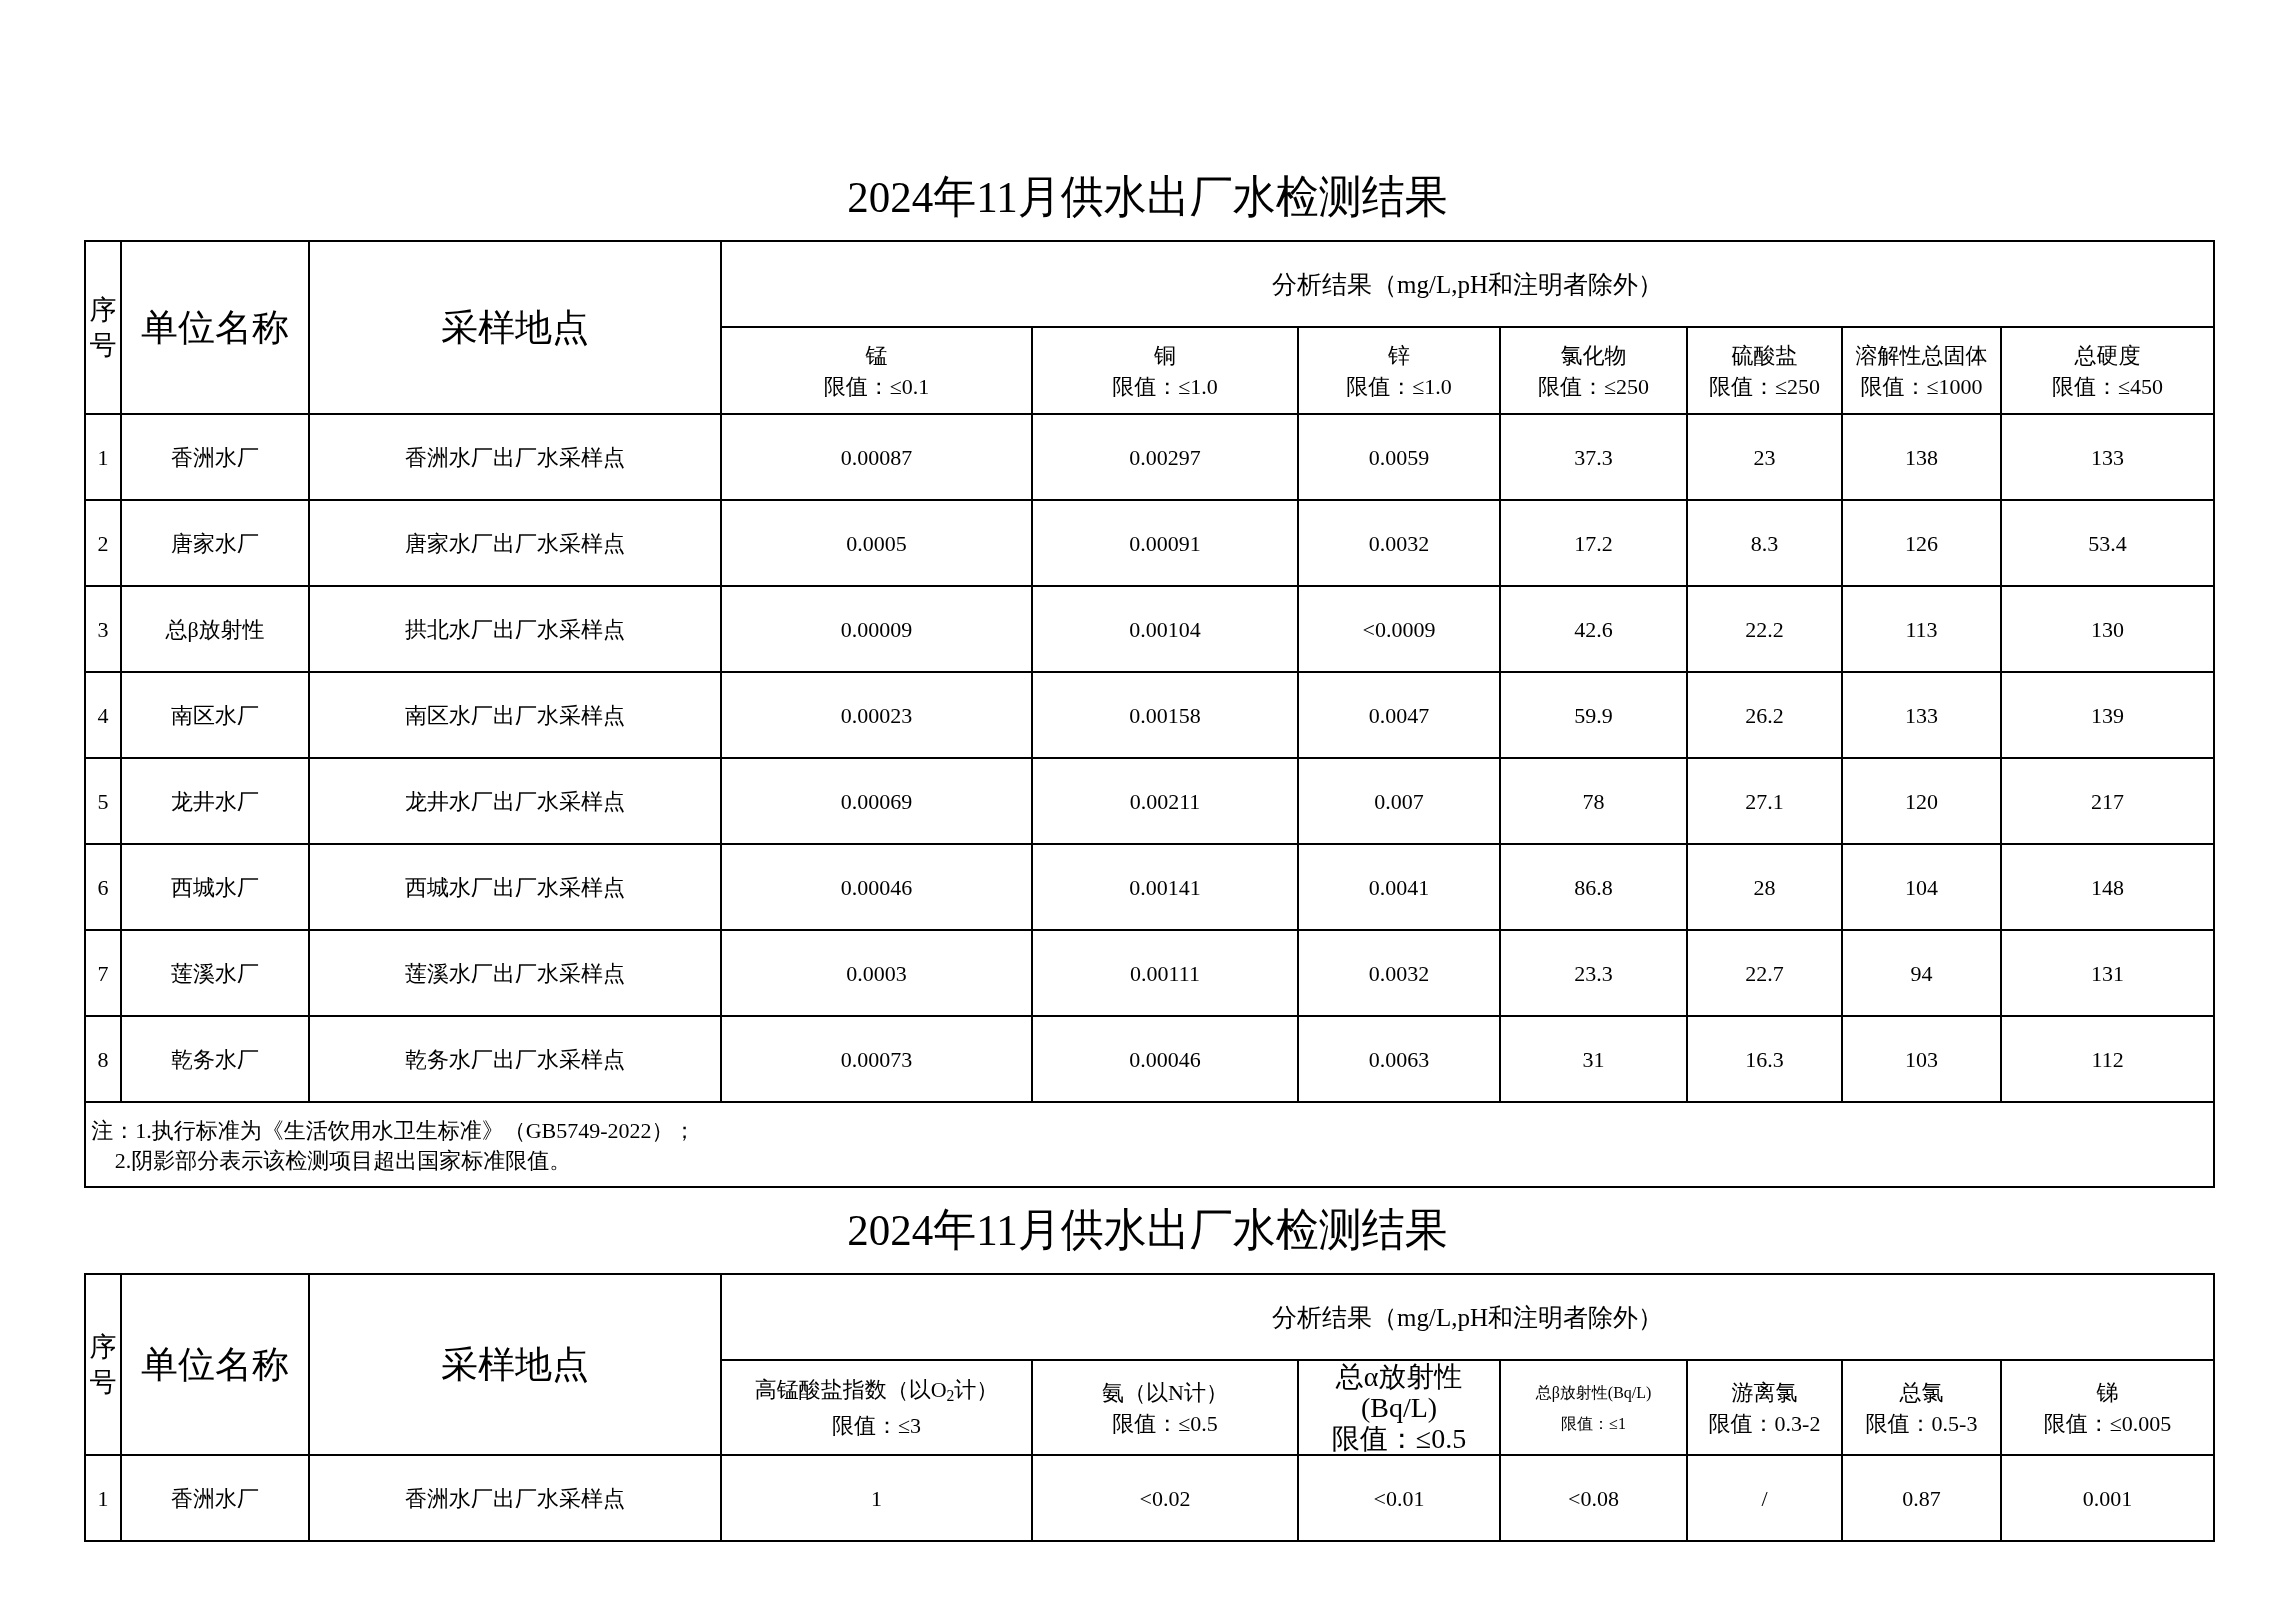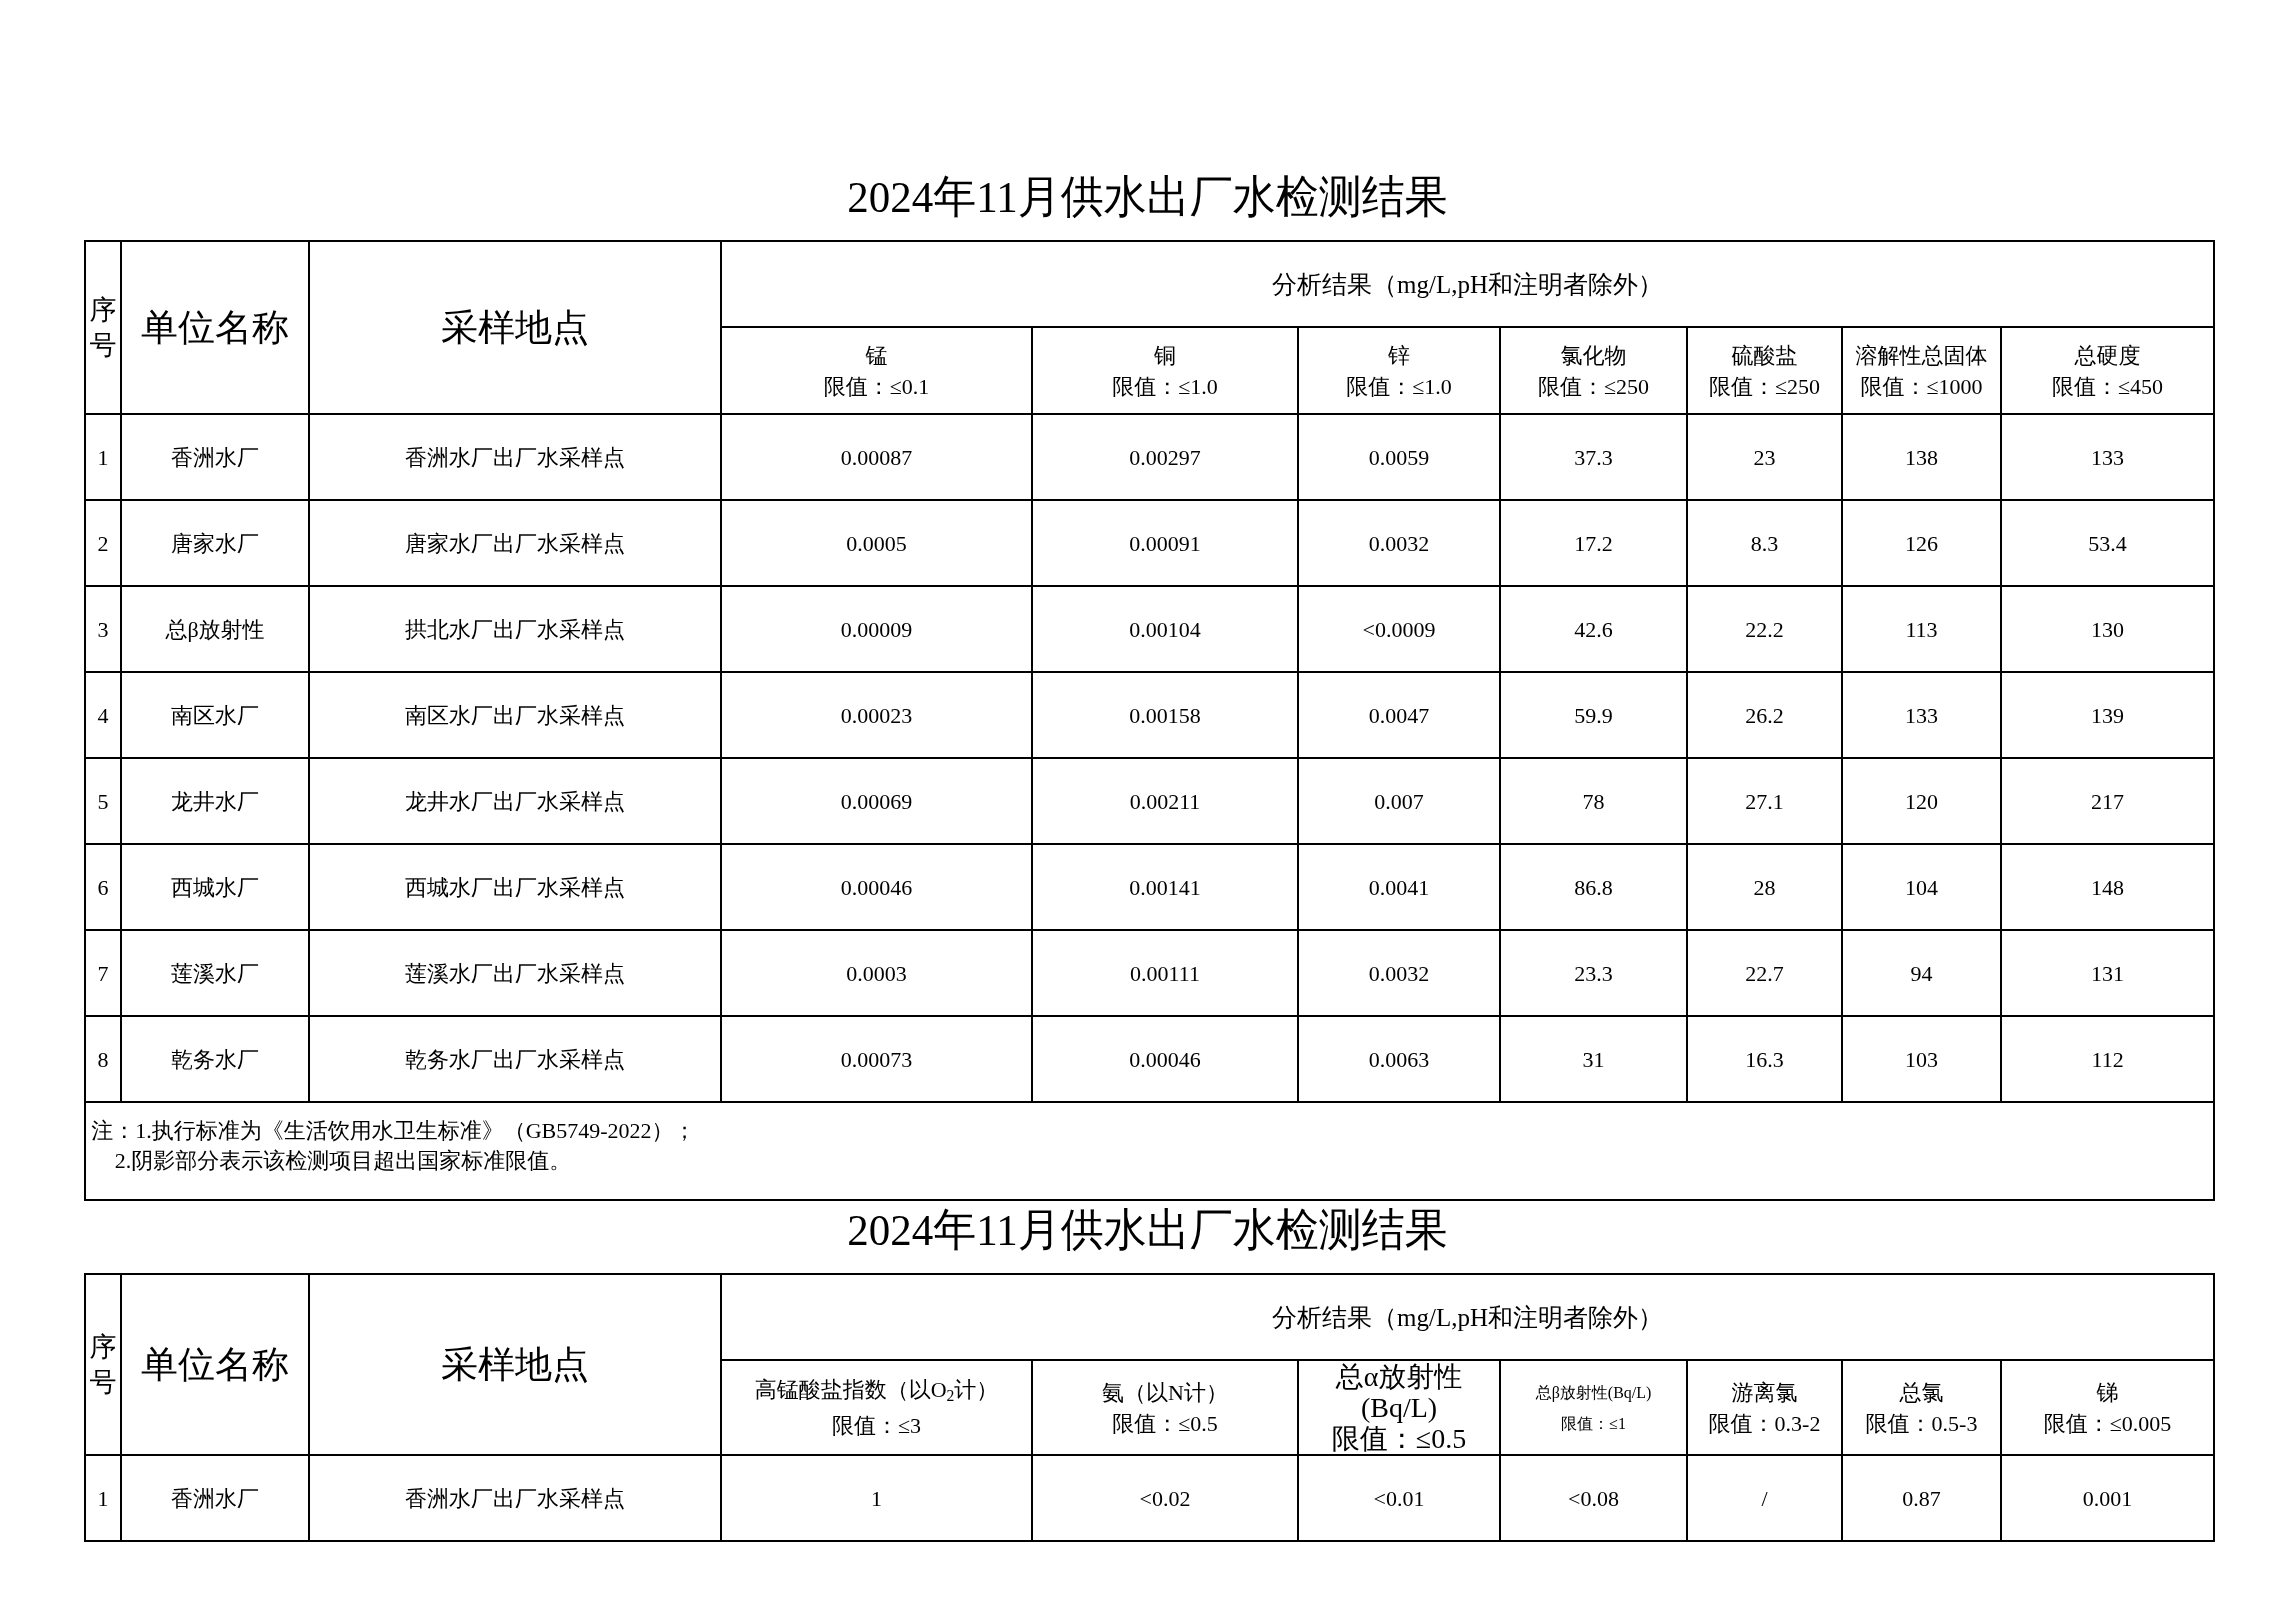--- a/index.html
+++ b/index.html
@@ -160,21 +160,21 @@
     <td>乾务水厂</td>
     <td>乾务水厂出厂水采样点</td>
     <td>0.00073</td>
     <td>0.00046</td>
     <td>0.0063</td>
     <td>31</td>
     <td>16.3</td>
     <td>103</td>
     <td>112</td>
   </tr>
-  <tr style="height:98px;">
+  <tr style="height:85px;">
     <td colspan="10" class="notes">
       <div>注：1.执行标准为《生活饮用水卫生标准》（GB5749-2022）；</div>
       <div style="padding-left:23.6px;">2.阴影部分表示该检测项目超出国家标准限值。</div>
     </td>
   </tr>
 </tbody>
   </table>
 
 <div class="title" style="top:1204px;">2024年11月供水出厂水检测结果</div>
 

